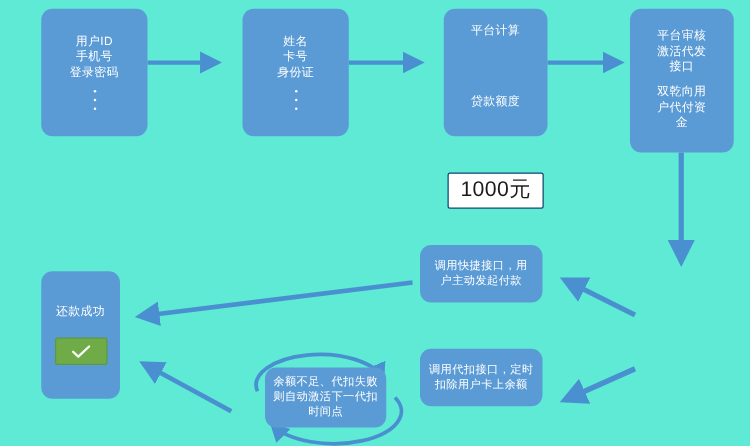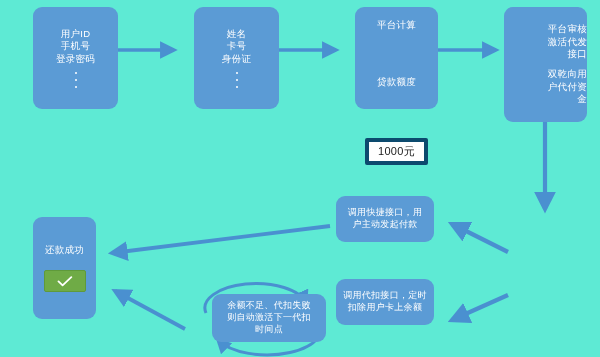--- a/index.html
+++ b/index.html
@@ -20,23 +20,23 @@
     line-height:1.32;
     letter-spacing:.3px;
   }
   .node .line{display:block;white-space:nowrap;}
   .dots{display:flex;flex-direction:column;align-items:center;gap:5px;margin-top:7px;}
   .dots i{display:block;width:2px;height:2px;background:#fff;border-radius:50%;}
 
   .amount{
     background:#ffffff;
     color:#1a1a1a;
-    border:4px solid #0c4a6e;
+    border:1px solid #0c4a6e;
     border-radius:2px;
-    font-size:11px;
+    font-size:17px;
     padding:2px 9px;
     margin-top:6px;
     white-space:nowrap;
   }
   .okbtn{
     margin-top:8px;
     width:40px;height:20px;
     background:#6FAB46;
     border:1px solid #5f9a3a;
     border-radius:2px;
@@ -105,42 +105,42 @@
     <span class="ntext line">平台计算</span>
     <span class="ntext line">贷款额度</span>
     <div class="amount">1000元</div>
     <div class="okbtn">
       <svg width="16" height="11" viewBox="0 0 16 11">
         <path d="M1.5,5.4 L5.6,9.3 L14.3,1.2" fill="none" stroke="#ffffff" stroke-width="1.8" stroke-linecap="round" stroke-linejoin="round"></path>
       </svg>
     </div>
   </div>
 
-  <div class="node" style="left:504px;top:7px;width:83px;height:115px;align-items:flex-end;">
+  <div class="node" style="left:504px;top:7px;width:83px;height:115px;">
     <span class="ntext line">平台审核</span>
     <span class="ntext line">激活代发</span>
     <span class="ntext line">接口</span>
     <span class="gap"></span>
     <span class="ntext line">双乾向用</span>
     <span class="ntext line">户代付资</span>
     <span class="ntext line">金</span>
   </div>
 
 
   <div class="node" style="left:336px;top:196px;width:98px;height:46px;">
     <span class="ntext small line">调用快捷接口，用</span>
     <span class="ntext small line">户主动发起付款</span>
   </div>
 
   <div class="node" style="left:336px;top:279px;width:98px;height:46px;">
     <span class="ntext small line">调用代扣接口，定时</span>
     <span class="ntext small line">扣除用户卡上余额</span>
   </div>
 
-  <div class="node" style="left:212px;top:294px;width:114px;height:48px;">
+  <div class="node" style="left:212px;top:294px;width:97px;height:48px;">
     <span class="ntext small line">余额不足、代扣失败</span>
     <span class="ntext small line">则自动激活下一代扣</span>
     <span class="ntext small line">时间点</span>
   </div>
 
   <div class="node" style="left:33px;top:217px;width:63px;height:102px;">
     <span class="ntext line">还款成功</span>
     <div class="okbtn" style="margin-top:14px;">
       <svg width="16" height="11" viewBox="0 0 16 11">
         <path d="M1.5,5.4 L5.6,9.3 L14.3,1.2" fill="none" stroke="#ffffff" stroke-width="1.8" stroke-linecap="round" stroke-linejoin="round"></path>

